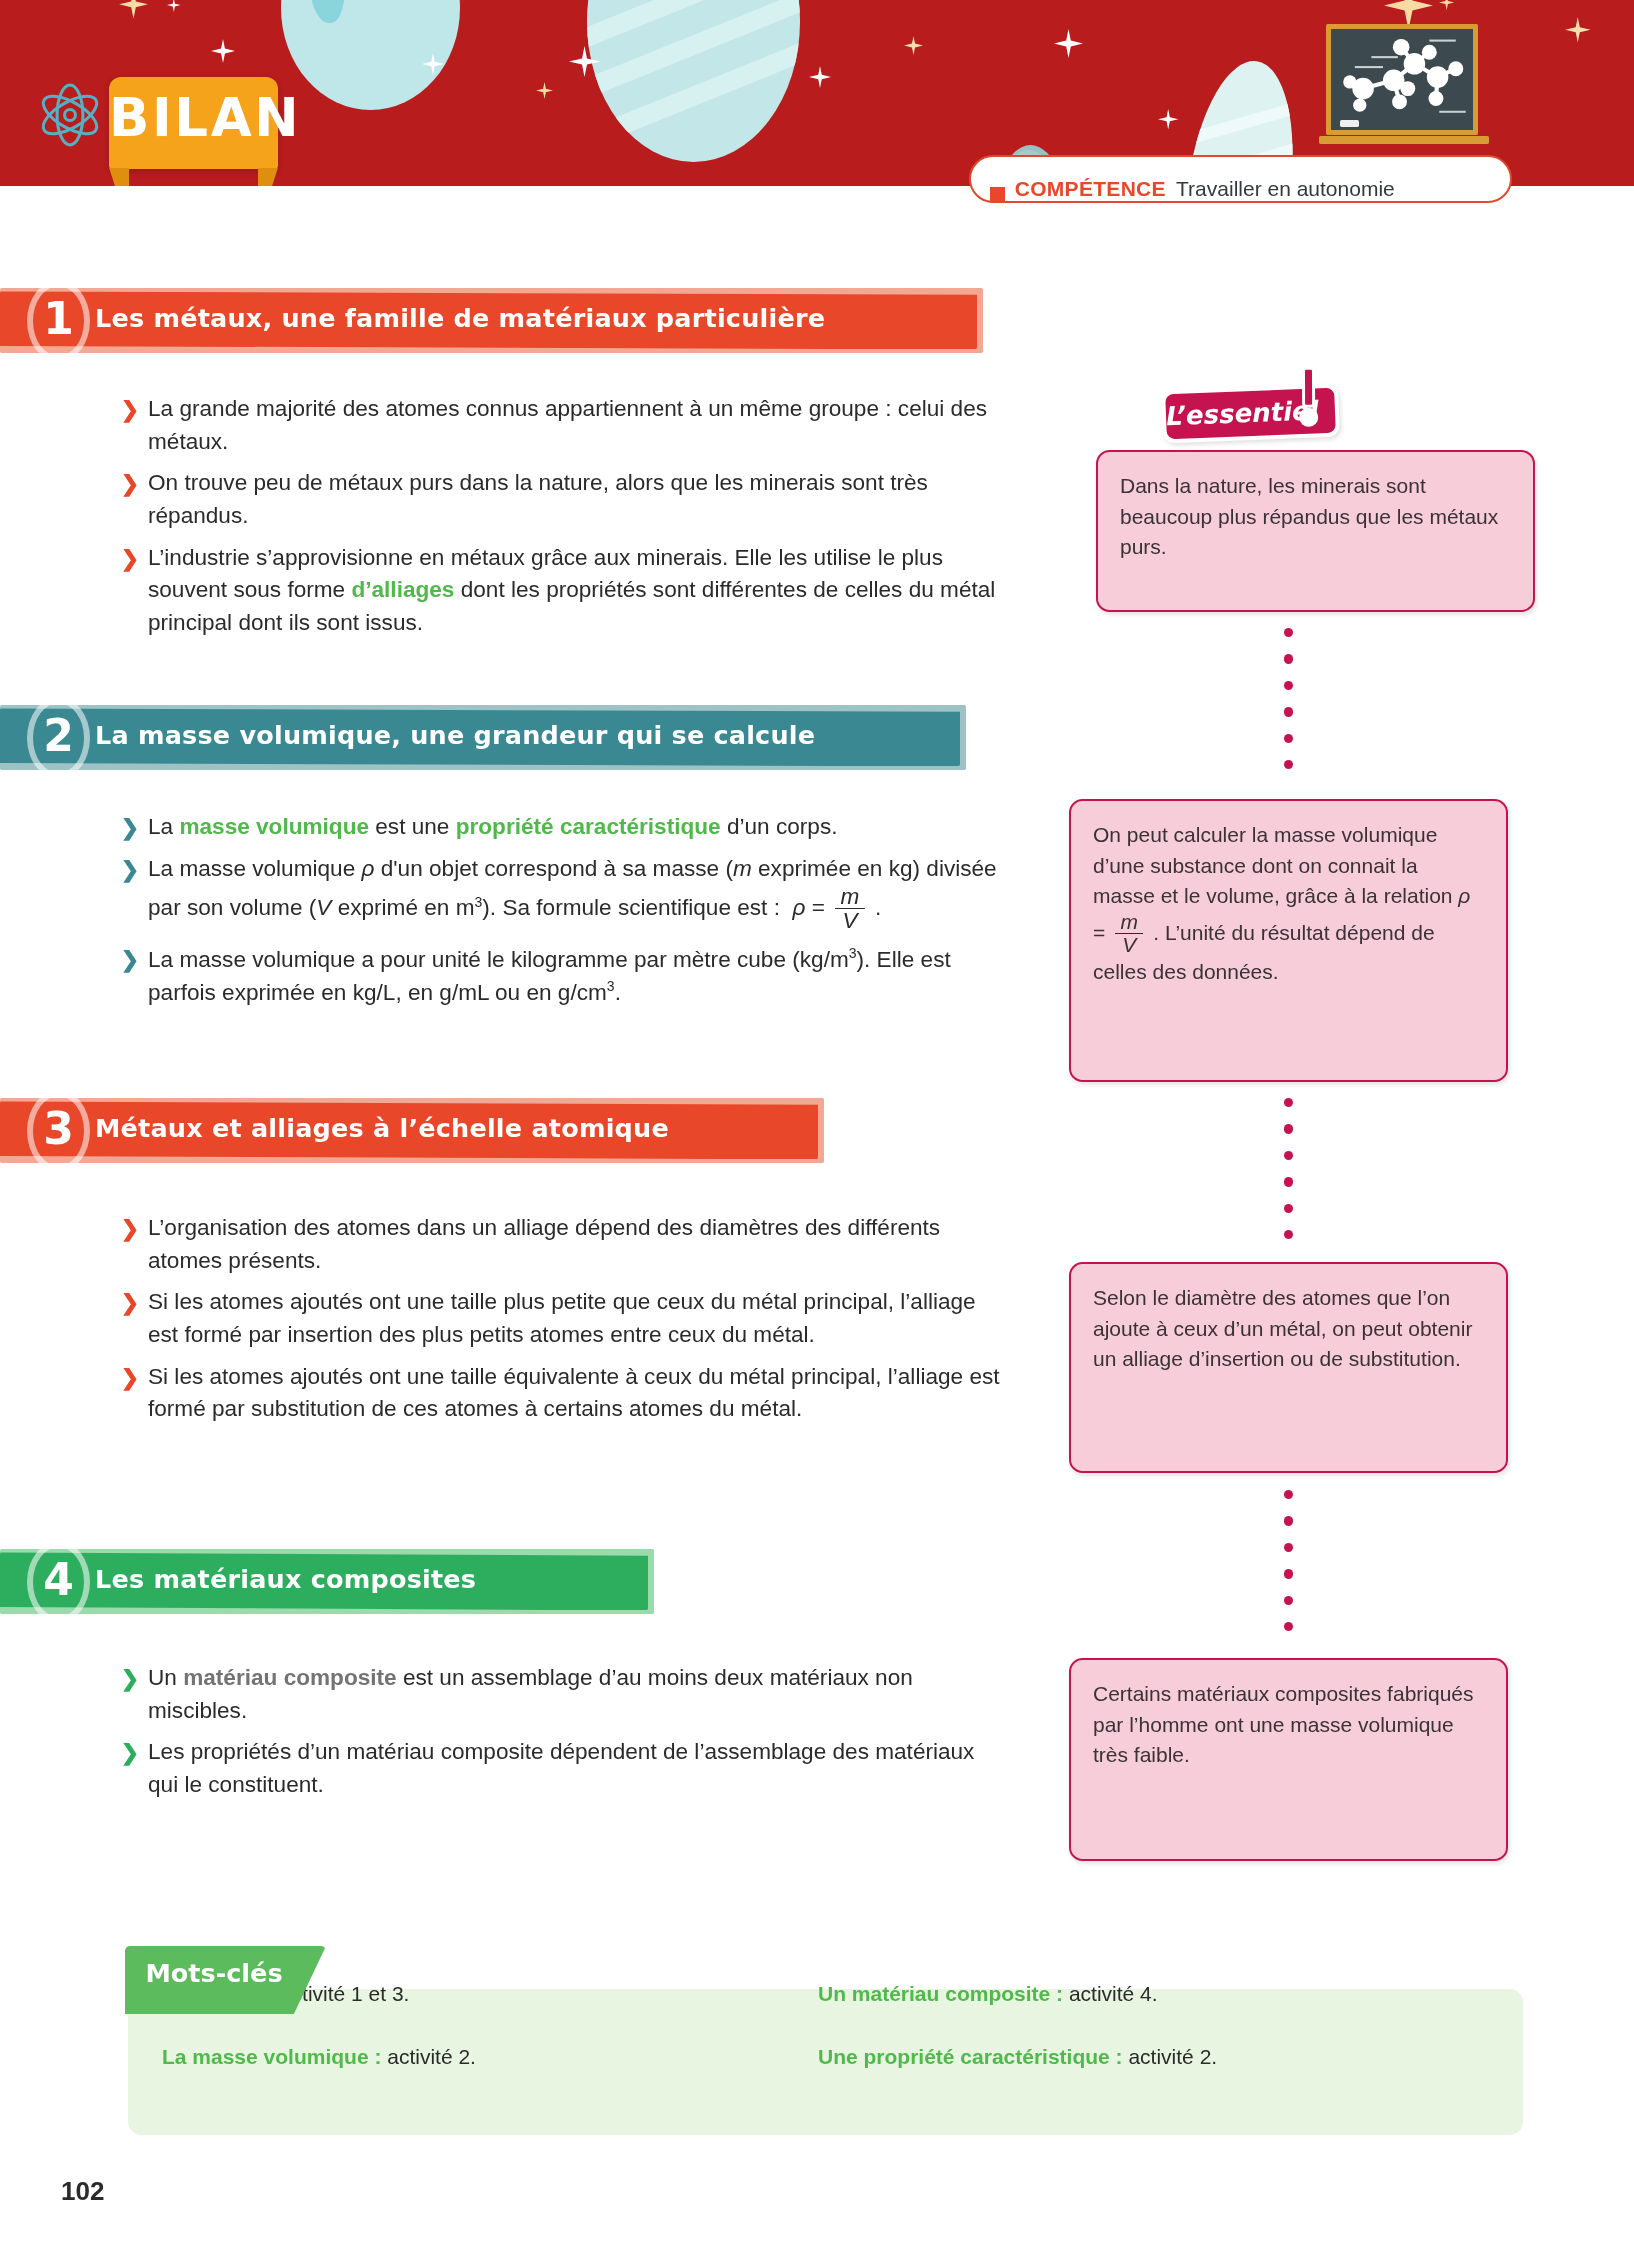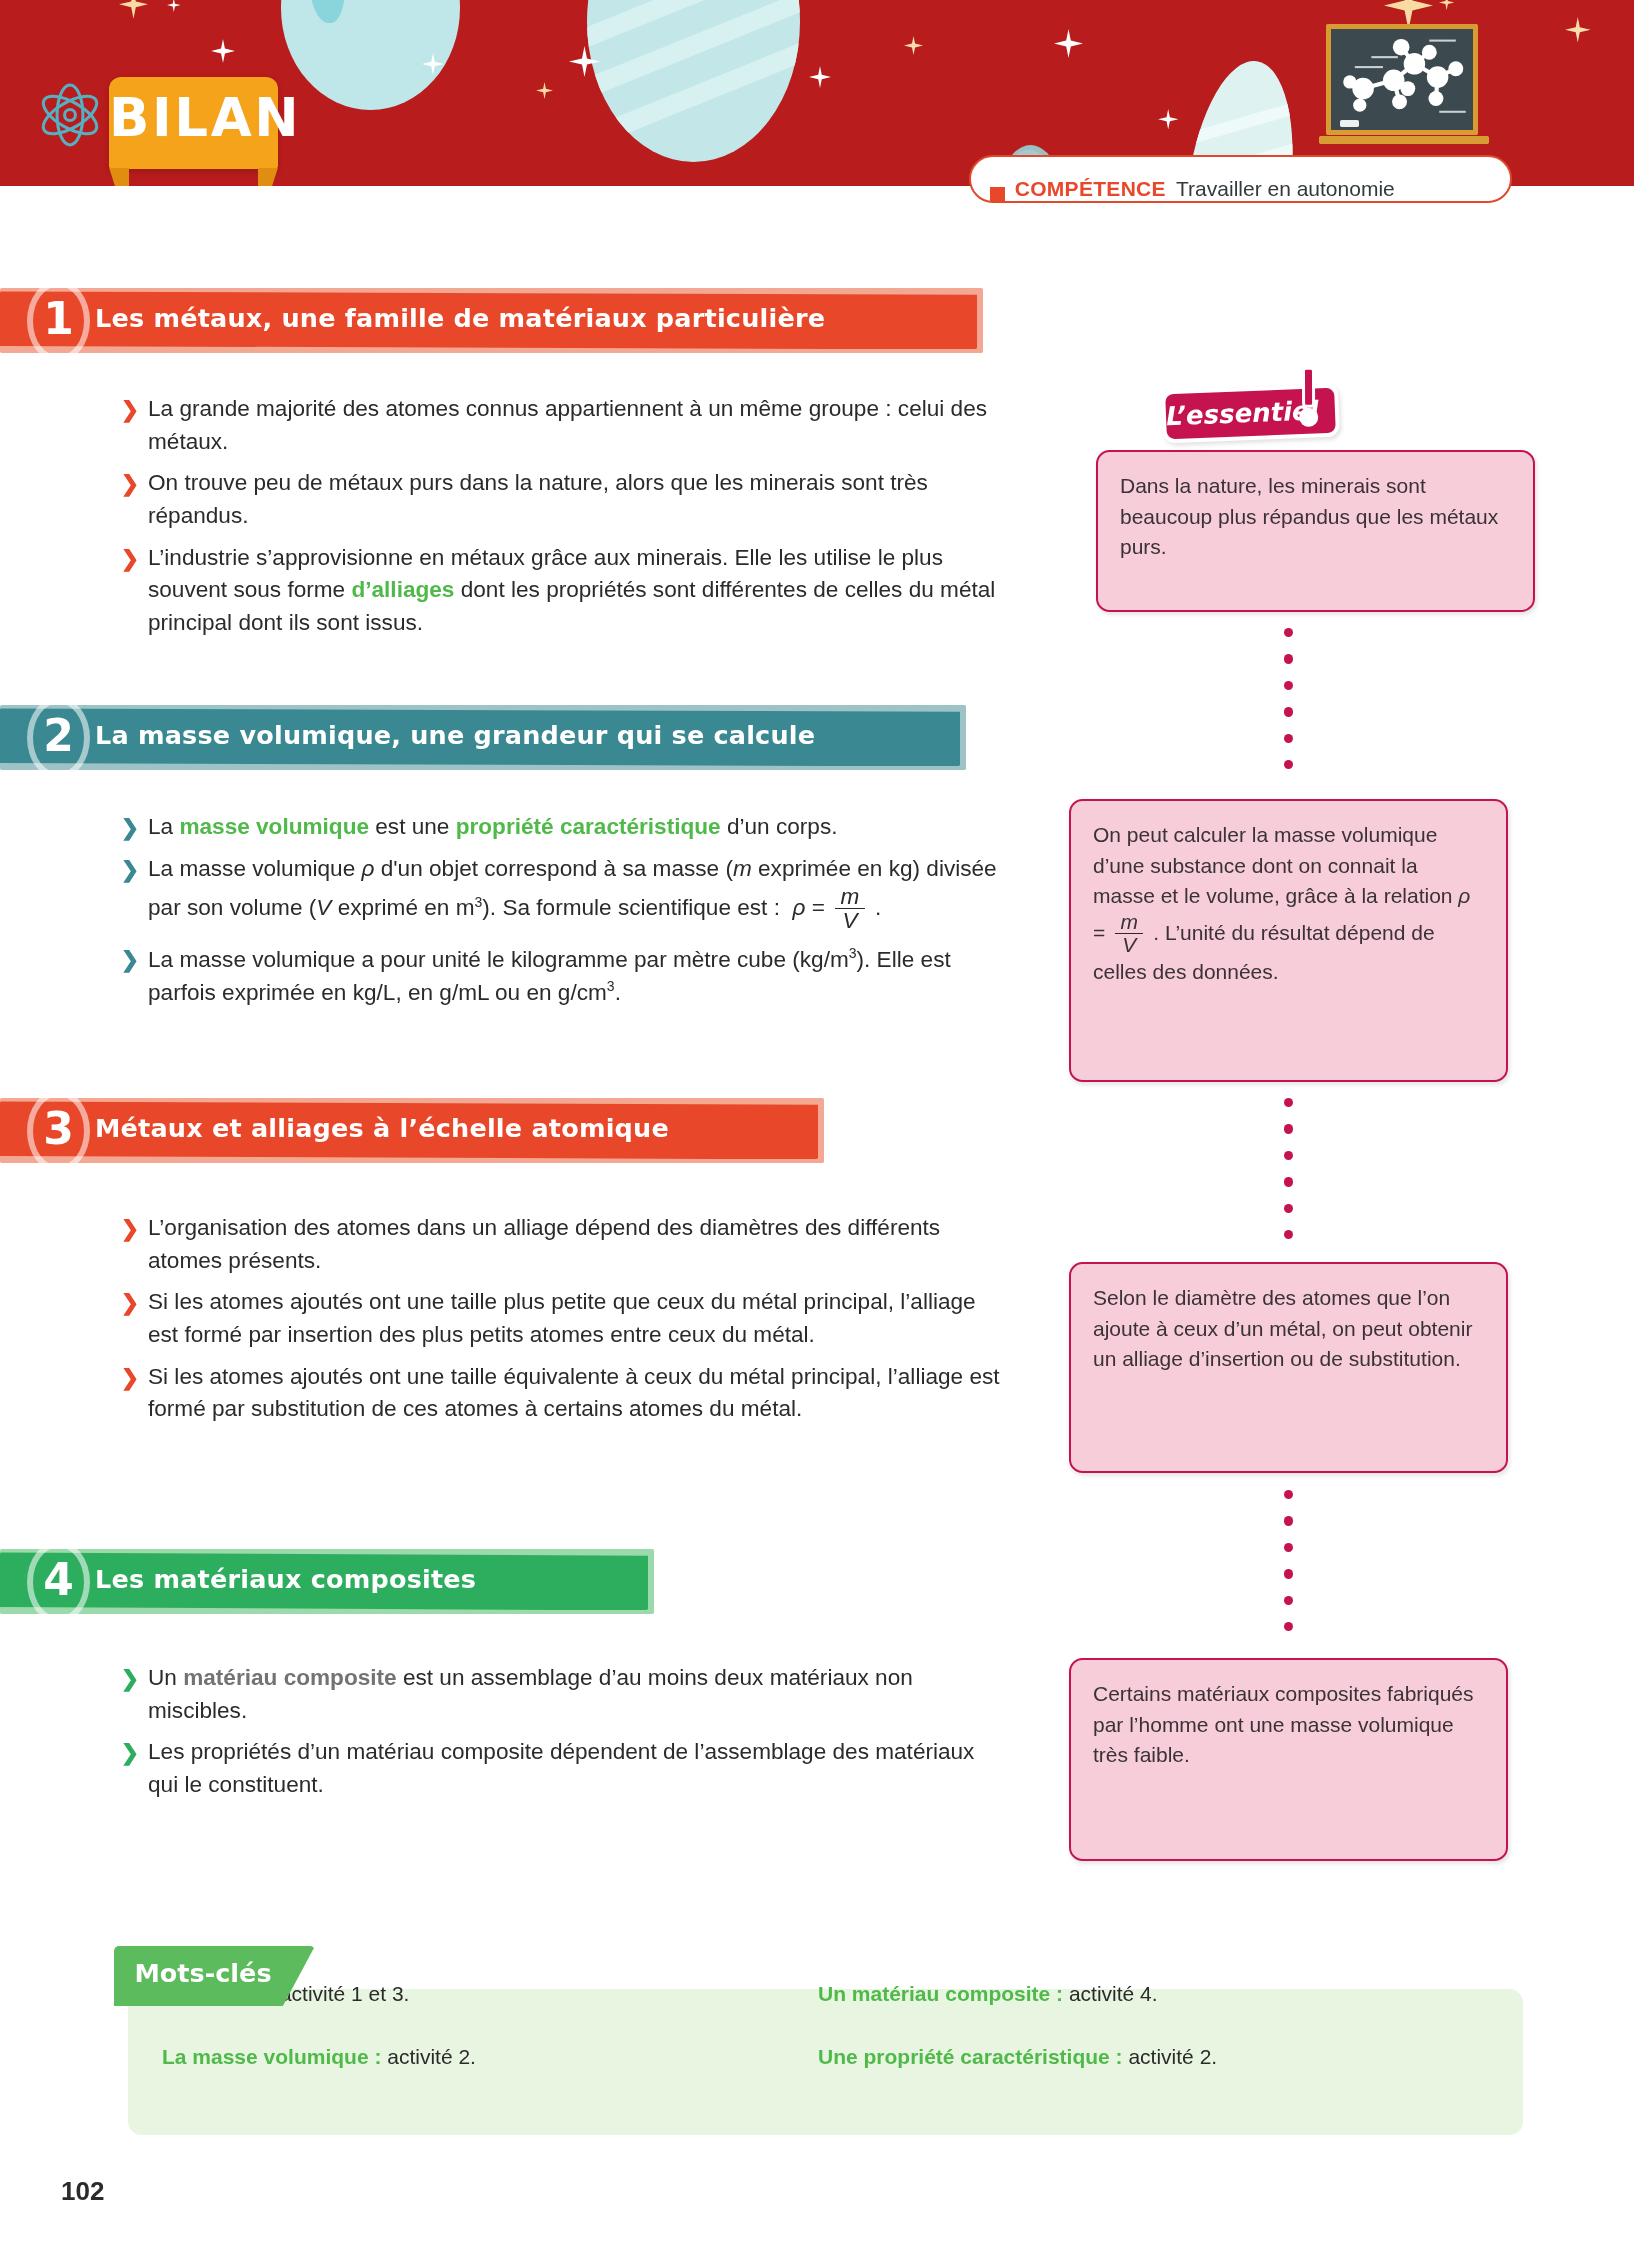--- a/index.html
+++ b/index.html
@@ -306,22 +306,22 @@
     width: 9.4px; height: 9.4px;
     background: #c4134f;
     border-radius: 50%;
     margin-bottom: 17px;
   }
 
   
   .motscles-wrap { position: absolute; left: 109px; top: 1946px; width: 1413px; }
   .motscles-tab {
     position: absolute;
-    left: 5px; top: 0;
-    width: 201px; height: 60px;
+    left: 16px; top: 0;
+    width: 201px; height: 68px;
     background: #5cbb5c;
     border-radius: 5.1px 5.1px 0 0;
     clip-path: polygon(0 0, 100% 0, 84% 100%, 0 100%);
     z-index: 3;
   }
   .motscles-tab .t {
     position: absolute; left: 20.4px; top: 12px;
     color: #ffffff;
     font-family: "DejaVu Sans", sans-serif;
     font-weight: bold;

